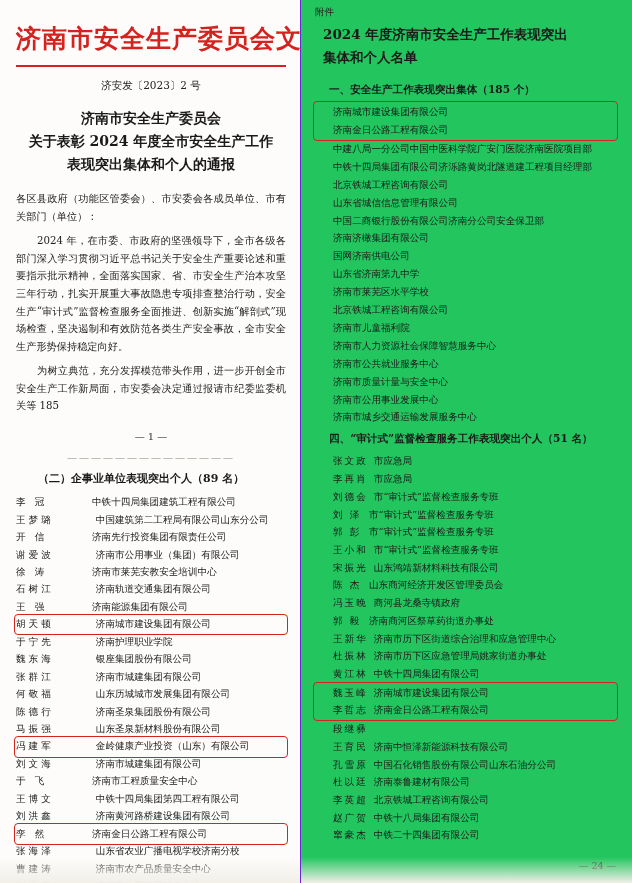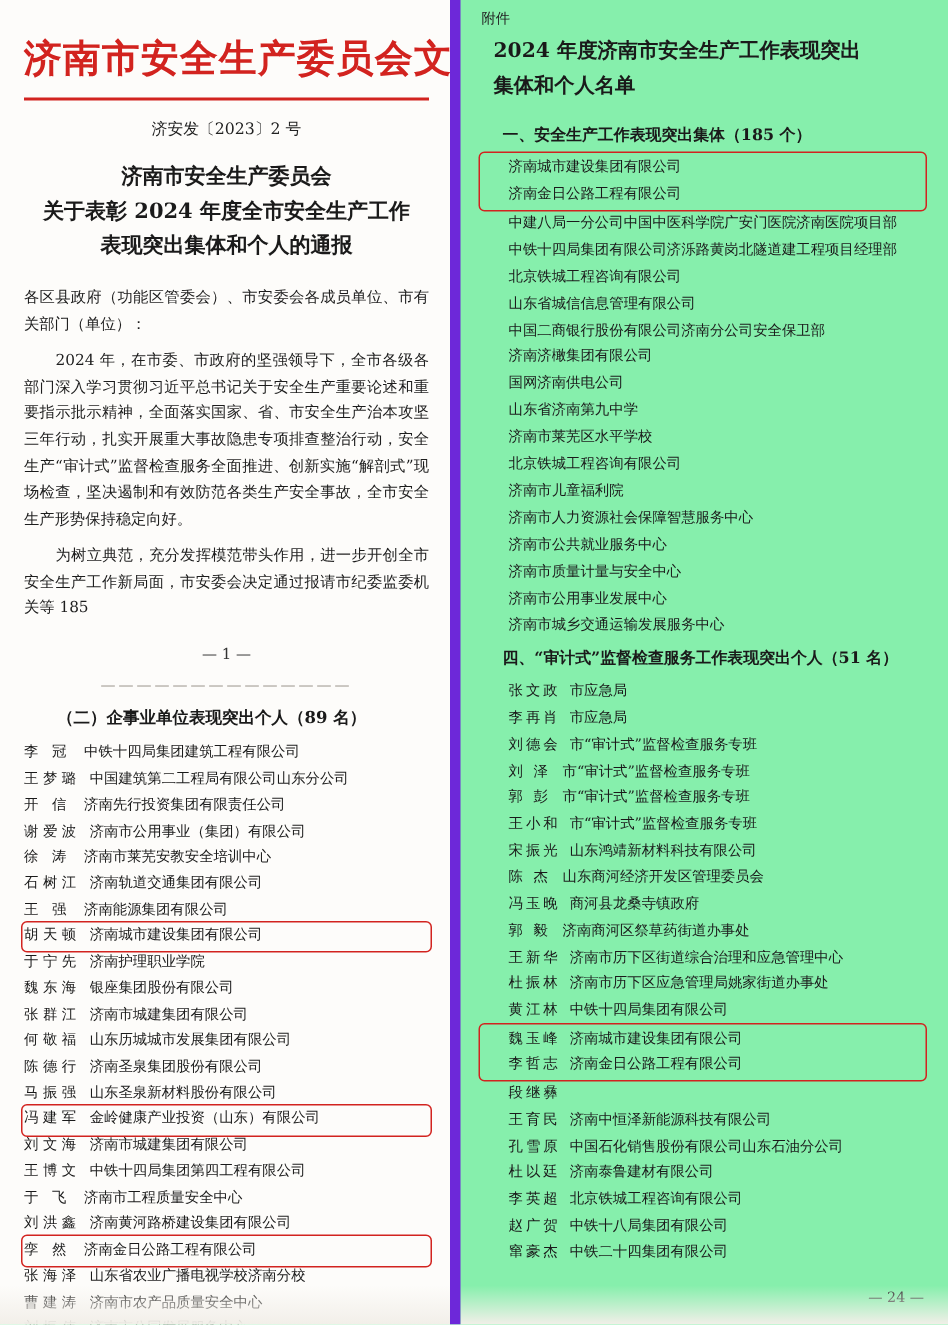--- a/index.html
+++ b/index.html
@@ -20,24 +20,24 @@
   .doc-left{
     position:relative;
     width:300px;height:883px;
     background:#fdfcfa;
     padding:8px 14px 0 16px;
     box-sizing:border-box;
   }
   .doc-right{
     position:relative;
     width:332px;height:883px;
-    background:#86efac;
+    background:#22c55e;
     padding:6px 16px 0 14px;
     box-sizing:border-box;
-    border-left:7px solid #6d28d9;
+    border-left:1px solid #6d28d9;
   }
   .red-title{
     color:#d2231f;
     font-weight:bold;
     font-size:25px;
     letter-spacing:1px;
     text-align:center;
     margin-top:14px;
     font-family:"DejaVu Serif","Liberation Serif",serif;
     white-space:nowrap;
@@ -86,20 +86,21 @@
     margin:2px 0 8px 22px;
   }
   .name-list{ margin:0;padding:0;list-style:none; }
   .name-row{
     display:flex;
     align-items:baseline;
     font-size:9.6px;
     line-height:1.55;
     padding:1.3px 0;
     white-space:nowrap;
+    gap:36px;
   }
   .nm{
     display:inline-block;
     min-width:34px;
     letter-spacing:3px;
     margin-right:6px;
     flex:0 0 auto;
   }
   .org{ flex:1 1 auto; overflow:hidden; text-overflow:ellipsis;}
   .boxed{
@@ -253,26 +254,26 @@
         </li>
       <li class="name-row boxed">
           <span class="nm">冯建军</span>
           <span class="org">金岭健康产业投资（山东）有限公司</span>
         </li>
       <li class="name-row">
           <span class="nm">刘文海</span>
           <span class="org">济南市城建集团有限公司</span>
         </li>
       <li class="name-row">
+          <span class="nm">于 飞</span>
+          <span class="org">济南市工程质量安全中心</span>
+        </li>
+      <li class="name-row">
           <span class="nm">王博文</span>
           <span class="org">中铁十四局集团第四工程有限公司</span>
-        </li>
-      <li class="name-row">
-          <span class="nm">于 飞</span>
-          <span class="org">济南市工程质量安全中心</span>
         </li>
       <li class="name-row">
           <span class="nm">刘洪鑫</span>
           <span class="org">济南黄河路桥建设集团有限公司</span>
         </li>
       <li class="name-row boxed">
           <span class="nm">孪 然</span>
           <span class="org">济南金日公路工程有限公司</span>
         </li>
       <li class="name-row">

